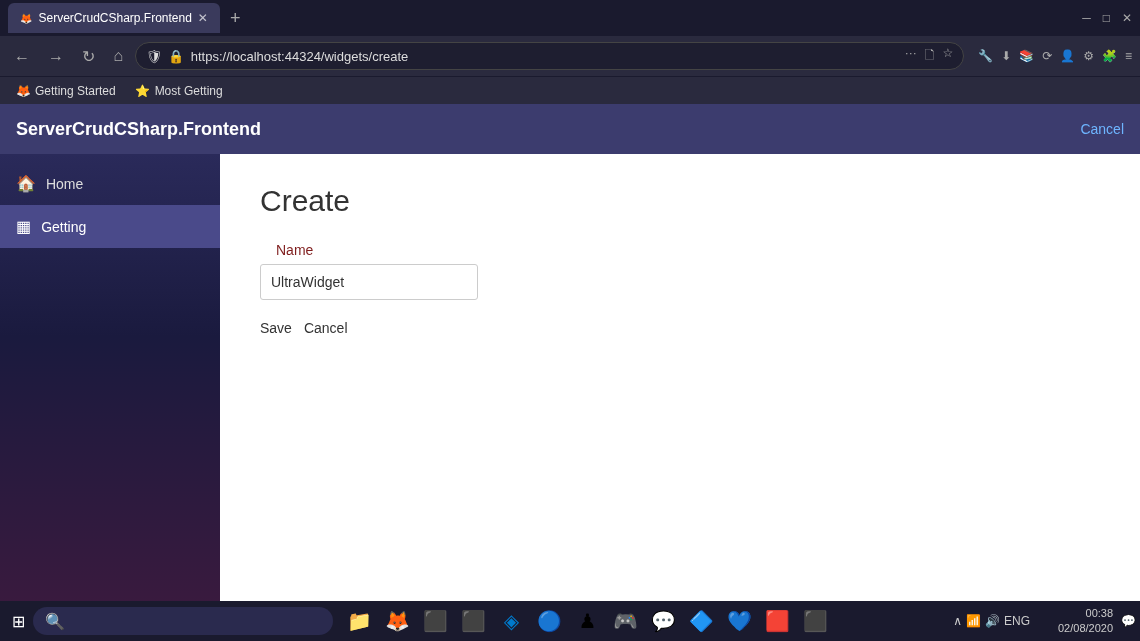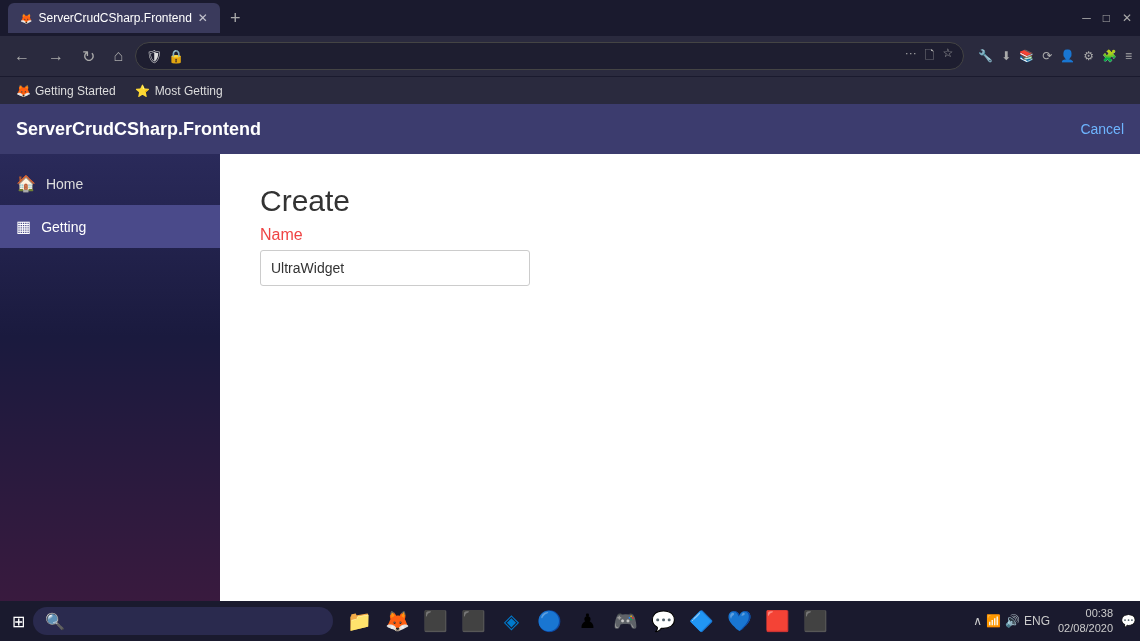--- a/index.html
+++ b/index.html
@@ -174,34 +174,35 @@
       flex: 1;
       background: white;
       padding: 30px 40px;
       overflow-y: auto;
     }
 
     .page-title {
       font-size: 30px;
       font-weight: 300;
       color: #333;
-      margin-bottom: 8px;
+      margin-bottom: 24px;
     }
 
     .form-group {
       margin-bottom: 20px;
     }
     .form-label {
       display: block;
-      font-size: 16px;
-      color: #ef4444;
+      font-size: 14px;
+      color: #7f1d1d;
       margin-bottom: 6px;
+      margin-left: 16px;
     }
     .form-input {
-      width: 270px;
+      width: 218px;
       height: 36px;
       border: 1px solid #ccc;
       border-radius: 3px;
       padding: 6px 10px;
       font-size: 14px;
       color: #333;
       outline: none;
     }
 
     .form-actions {
@@ -294,21 +295,21 @@
       font-size: 20px;
     }
     .taskbar-right {
       margin-left: auto;
       display: flex;
       align-items: center;
       gap: 8px;
       font-size: 11px;
       color: #ccc;
     }
-    .taskbar-time { text-align: right; line-height: 1.4; }
+    .taskbar-time { text-align: right; line-height: 1.4; margin-left: 20px; }
     .taskbar-icons { display: flex; gap: 4px; align-items: center; }
     .sys-icon { font-size: 12px; color: #ccc; }
   </style>
 </head>
 <body>
 
 <div class="browser-titlebar">
   <div class="tab-area">
     <div class="tab active">
       <span class="tab-icon">🦊</span>
@@ -325,20 +326,21 @@
 </div>
 
 <div class="browser-navbar">
   <button class="nav-btn">←</button>
   <button class="nav-btn">→</button>
   <button class="nav-btn">↻</button>
   <button class="nav-btn">⌂</button>
   <div class="address-bar">
     <span>🛡</span>
     <span>🔒</span>
+    <span>https://localhost:44324/widgets/create</span>
     <div class="address-bar-icons">
       <span class="addr-icon">···</span>
       <span class="addr-icon">🗋</span>
       <span class="addr-icon">☆</span>
     </div>
   </div>
   <div class="nav-right">
     <span class="addr-icon">🔧</span>
     <span class="addr-icon">⬇</span>
     <span class="addr-icon">📚</span>
@@ -388,20 +390,24 @@
         <label class="form-label">Name</label>
         <input class="form-input" type="text" value="UltraWidget" style="">
       </div>
 
       <div class="form-group">
       </div>
 
       <div class="form-group">
       </div>
 
+      <div class="form-actions">
+        <button class="btn-save">Save</button>
+        <button class="btn-cancel">Cancel</button>
+      </div>
     </div>
   </div>
 </div>
 
 <div class="status-bar">
   <span>https://www.mozilla.org/en-US/firefox/central/</span>
 </div>
 
 <div class="taskbar">
   <button class="taskbar-start">⊞</button>

